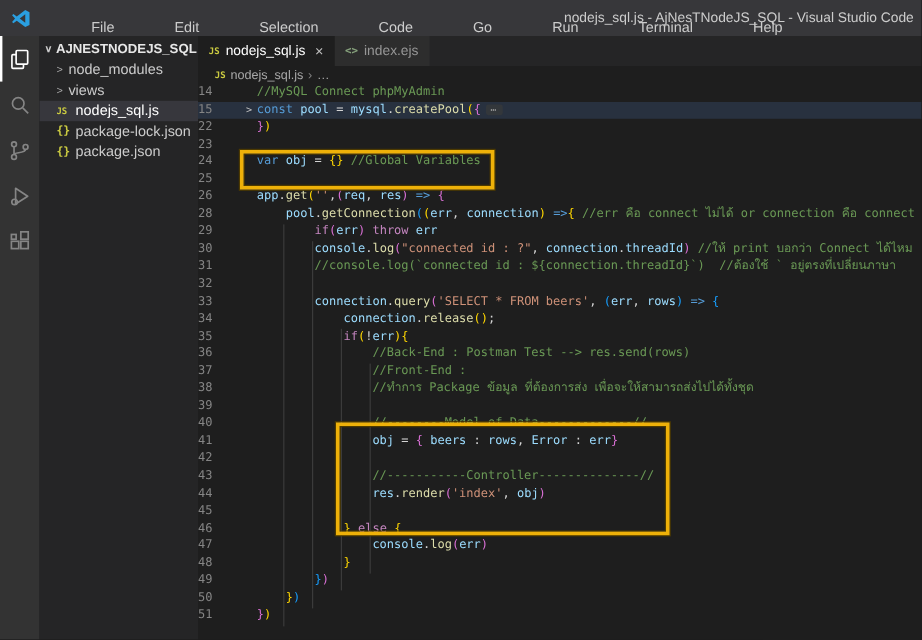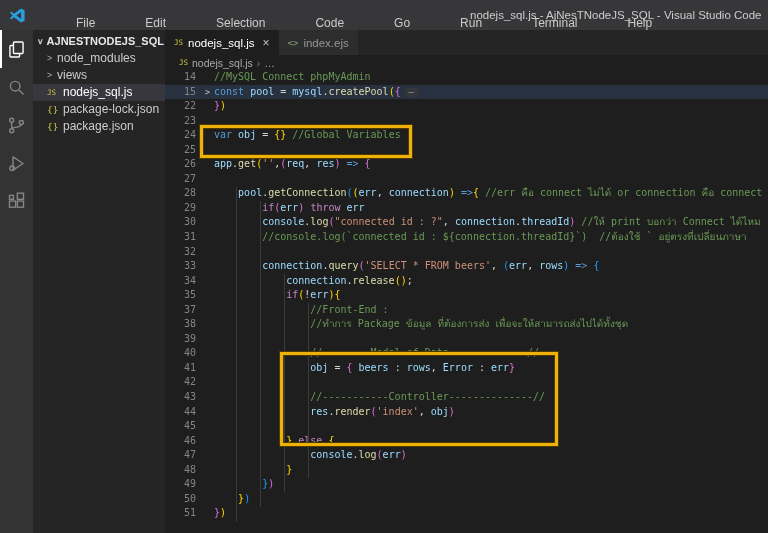--- a/index.html
+++ b/index.html
@@ -26,21 +26,21 @@
   #sidebar-header{height:22px;line-height:22px;padding-left:14px;font-size:10.5px;
                   letter-spacing:.6px;color:#bbbbbb;display:flex;}
   #sidebar-actions{margin-left:auto;margin-right:10px;color:#cccccc;cursor:pointer;font-size:12px;}
   #root-row{height:18px;line-height:18px;font-weight:bold;font-size:11px;color:#e7e7e7;
             display:flex;align-items:center;padding-left:4px;cursor:pointer;margin-top:2px;}
   #root-row .twist{font-size:9px;margin-right:3px;color:#cccccc;transform:scaleY(.9);}
   .tree-item{height:17px;line-height:17px;display:flex;align-items:center;
              padding-left:14px;cursor:pointer;white-space:nowrap;}
   .tree-item.selected{background:#37373d;color:#ffffff;}
   .tree-item .chev{color:#b0b0b0;font-size:9px;width:10px;display:inline-block;}
-  .fico{display:inline-block;width:16px;font-weight:normal;font-size:8.5px;
+  .fico{display:inline-block;width:16px;font-weight:bold;font-size:8.5px;
         font-family:"DejaVu Sans Mono",monospace;text-align:left;}
   .fico.js{color:#cbcb41;font-size:7.5px;}
   .fico.json{color:#cbcb41;font-size:9.5px;}
   .fico.ejs{color:#86a17c;font-size:9px;}
   
   #main{position:absolute;left:165px;top:30px;width:603px;height:503px;background:#1e1e1e;}
   #tabbar{height:25px;background:#252526;display:flex;}
   .tab{height:25px;display:flex;align-items:center;padding:0 9px;font-size:11.5px;
        cursor:pointer;white-space:nowrap;}
   .tab.active{background:#1e1e1e;color:#ffffff;}
@@ -48,21 +48,21 @@
   .tab .fico{width:auto;margin-right:5px;}
   .tab .close{margin-left:8px;color:#c0c0c0;font-size:12px;}
   #breadcrumb{height:15px;display:flex;align-items:center;font-size:10.5px;color:#a9a9a9;
               padding-left:14px;background:#1e1e1e;}
   #breadcrumb .fico{width:auto;margin-right:4px;}
   #breadcrumb .sep{margin:0 4px;color:#808080;}
   
   #code{position:relative;font-family:"DejaVu Sans Mono",monospace;font-size:10px;}
   .row{display:flex;height:14.56px;line-height:14.56px;white-space:pre;}
   .row.hl{background:#28313f;}
-  .ln{width:31px;text-align:right;padding-right:5px;color:#858585;flex:0 0 auto;}
+  .ln{width:31px;text-align:left;padding-right:5px;color:#858585;flex:0 0 auto;}
   .fold{width:13px;flex:0 0 auto;color:#c5c5c5;font-size:8.5px;text-align:center;}
   .codetxt{flex:1 1 auto;}
   .tok-kw{color:#569cd6}.tok-ctrl{color:#c586c0}.tok-var{color:#9cdcfe}
   .tok-fn{color:#dcdcaa}.tok-str{color:#ce9178}.tok-cm{color:#6a9955}
   .tok-pun{color:#d4d4d4}.tok-b1{color:#ffd700}.tok-b2{color:#da70d6}.tok-b3{color:#179fff}
   .tok-fold{color:#a6a6a6;background:#33373b;border-radius:2px;padding:0 4px;margin-left:4px;
             font-size:8px;letter-spacing:1px;}
   .guide{position:absolute;width:1px;background:#3b3b3b;}
   
   .annot{position:absolute;border:3px solid #eeb109;box-shadow:0 0 0 1px #4d3a00, inset 0 0 0 1px #4d3a00;
@@ -176,29 +176,29 @@
     <span>…</span>
   </div>
   <div id="code">
       <div class="row"><span class="ln">14</span><span class="fold"></span><span class="codetxt"><span class="tok-cm">//MySQL Connect phpMyAdmin</span></span></div>
       <div class="row hl"><span class="ln">15</span><span class="fold">&gt;</span><span class="codetxt"><span class="tok-kw">const</span><span class="tok-pun"> </span><span class="tok-var">pool</span><span class="tok-pun"> = </span><span class="tok-var">mysql</span><span class="tok-pun">.</span><span class="tok-fn">createPool</span><span class="tok-b1">(</span><span class="tok-b2">{</span><span class="tok-fold">⋯</span></span></div>
       <div class="row"><span class="ln">22</span><span class="fold"></span><span class="codetxt"><span class="tok-b2">}</span><span class="tok-b1">)</span></span></div>
       <div class="row"><span class="ln">23</span><span class="fold"></span><span class="codetxt"></span></div>
       <div class="row"><span class="ln">24</span><span class="fold"></span><span class="codetxt"><span class="tok-kw">var</span><span class="tok-pun"> </span><span class="tok-var">obj</span><span class="tok-pun"> = </span><span class="tok-b1">{}</span><span class="tok-pun"> </span><span class="tok-cm">//Global Variables</span></span></div>
       <div class="row"><span class="ln">25</span><span class="fold"></span><span class="codetxt"></span></div>
       <div class="row"><span class="ln">26</span><span class="fold"></span><span class="codetxt"><span class="tok-var">app</span><span class="tok-pun">.</span><span class="tok-fn">get</span><span class="tok-b1">(</span><span class="tok-str">''</span><span class="tok-pun">,</span><span class="tok-b2">(</span><span class="tok-var">req</span><span class="tok-pun">, </span><span class="tok-var">res</span><span class="tok-b2">)</span><span class="tok-pun"> </span><span class="tok-kw">=&gt;</span><span class="tok-pun"> </span><span class="tok-b2">{</span></span></div>
-      <div class="row"><span class="ln">27</span><span class="fold"></span><span class="codetxt"></span></div>
       <div class="row"><span class="ln">28</span><span class="fold"></span><span class="codetxt"><span class="tok-pun">    </span><span class="tok-var">pool</span><span class="tok-pun">.</span><span class="tok-fn">getConnection</span><span class="tok-b3">(</span><span class="tok-b1">(</span><span class="tok-var">err</span><span class="tok-pun">, </span><span class="tok-var">connection</span><span class="tok-b1">)</span><span class="tok-pun"> </span><span class="tok-kw">=&gt;</span><span class="tok-b1">{</span><span class="tok-pun"> </span><span class="tok-cm">//err คือ connect ไม่ได้ or connection คือ connect</span></span></div>
       <div class="row"><span class="ln">29</span><span class="fold"></span><span class="codetxt"><span class="tok-pun">        </span><span class="tok-ctrl">if</span><span class="tok-b2">(</span><span class="tok-var">err</span><span class="tok-b2">)</span><span class="tok-pun"> </span><span class="tok-ctrl">throw</span><span class="tok-pun"> </span><span class="tok-var">err</span></span></div>
       <div class="row"><span class="ln">30</span><span class="fold"></span><span class="codetxt"><span class="tok-pun">        </span><span class="tok-var">console</span><span class="tok-pun">.</span><span class="tok-fn">log</span><span class="tok-b2">(</span><span class="tok-str">"connected id : ?"</span><span class="tok-pun">, </span><span class="tok-var">connection</span><span class="tok-pun">.</span><span class="tok-var">threadId</span><span class="tok-b2">)</span><span class="tok-pun"> </span><span class="tok-cm">//ให้ print บอกว่า Connect ได้ไหม</span></span></div>
       <div class="row"><span class="ln">31</span><span class="fold"></span><span class="codetxt"><span class="tok-pun">        </span><span class="tok-cm">//console.log(`connected id : ${connection.threadId}`)  //ต้องใช้ ` อยู่ตรงที่เปลี่ยนภาษา</span></span></div>
       <div class="row"><span class="ln">32</span><span class="fold"></span><span class="codetxt"></span></div>
       <div class="row"><span class="ln">33</span><span class="fold"></span><span class="codetxt"><span class="tok-pun">        </span><span class="tok-var">connection</span><span class="tok-pun">.</span><span class="tok-fn">query</span><span class="tok-b2">(</span><span class="tok-str">'SELECT * FROM beers'</span><span class="tok-pun">, </span><span class="tok-b3">(</span><span class="tok-var">err</span><span class="tok-pun">, </span><span class="tok-var">rows</span><span class="tok-b3">)</span><span class="tok-pun"> </span><span class="tok-kw">=&gt;</span><span class="tok-pun"> </span><span class="tok-b3">{</span></span></div>
       <div class="row"><span class="ln">34</span><span class="fold"></span><span class="codetxt"><span class="tok-pun">            </span><span class="tok-var">connection</span><span class="tok-pun">.</span><span class="tok-fn">release</span><span class="tok-b1">()</span><span class="tok-pun">;</span></span></div>
       <div class="row"><span class="ln">35</span><span class="fold"></span><span class="codetxt"><span class="tok-pun">            </span><span class="tok-ctrl">if</span><span class="tok-b1">(</span><span class="tok-pun">!</span><span class="tok-var">err</span><span class="tok-b1">)</span><span class="tok-b1">{</span></span></div>
+      <div class="row"><span class="ln">36</span><span class="fold"></span><span class="codetxt"><span class="tok-pun">                </span><span class="tok-cm">//Back-End : Postman Test --&gt; res.send(rows)</span></span></div>
       <div class="row"><span class="ln">37</span><span class="fold"></span><span class="codetxt"><span class="tok-pun">                </span><span class="tok-cm">//Front-End :</span></span></div>
       <div class="row"><span class="ln">38</span><span class="fold"></span><span class="codetxt"><span class="tok-pun">                </span><span class="tok-cm">//ทำการ Package ข้อมูล ที่ต้องการส่ง เพื่อจะให้สามารถส่งไปได้ทั้งชุด</span></span></div>
       <div class="row"><span class="ln">39</span><span class="fold"></span><span class="codetxt"></span></div>
       <div class="row"><span class="ln">40</span><span class="fold"></span><span class="codetxt"><span class="tok-pun">                </span><span class="tok-cm">//--------Model of Data-------------//</span></span></div>
       <div class="row"><span class="ln">41</span><span class="fold"></span><span class="codetxt"><span class="tok-pun">                </span><span class="tok-var">obj</span><span class="tok-pun"> = </span><span class="tok-b2">{</span><span class="tok-pun"> </span><span class="tok-var">beers</span><span class="tok-pun"> : </span><span class="tok-var">rows</span><span class="tok-pun">, </span><span class="tok-var">Error</span><span class="tok-pun"> : </span><span class="tok-var">err</span><span class="tok-b2">}</span></span></div>
       <div class="row"><span class="ln">42</span><span class="fold"></span><span class="codetxt"></span></div>
       <div class="row"><span class="ln">43</span><span class="fold"></span><span class="codetxt"><span class="tok-pun">                </span><span class="tok-cm">//-----------Controller--------------//</span></span></div>
       <div class="row"><span class="ln">44</span><span class="fold"></span><span class="codetxt"><span class="tok-pun">                </span><span class="tok-var">res</span><span class="tok-pun">.</span><span class="tok-fn">render</span><span class="tok-b2">(</span><span class="tok-str">'index'</span><span class="tok-pun">, </span><span class="tok-var">obj</span><span class="tok-b2">)</span></span></div>
       <div class="row"><span class="ln">45</span><span class="fold"></span><span class="codetxt"></span></div>
       <div class="row"><span class="ln">46</span><span class="fold"></span><span class="codetxt"><span class="tok-pun">            </span><span class="tok-b1">}</span><span class="tok-pun"> </span><span class="tok-ctrl">else</span><span class="tok-pun"> </span><span class="tok-b1">{</span></span></div>

